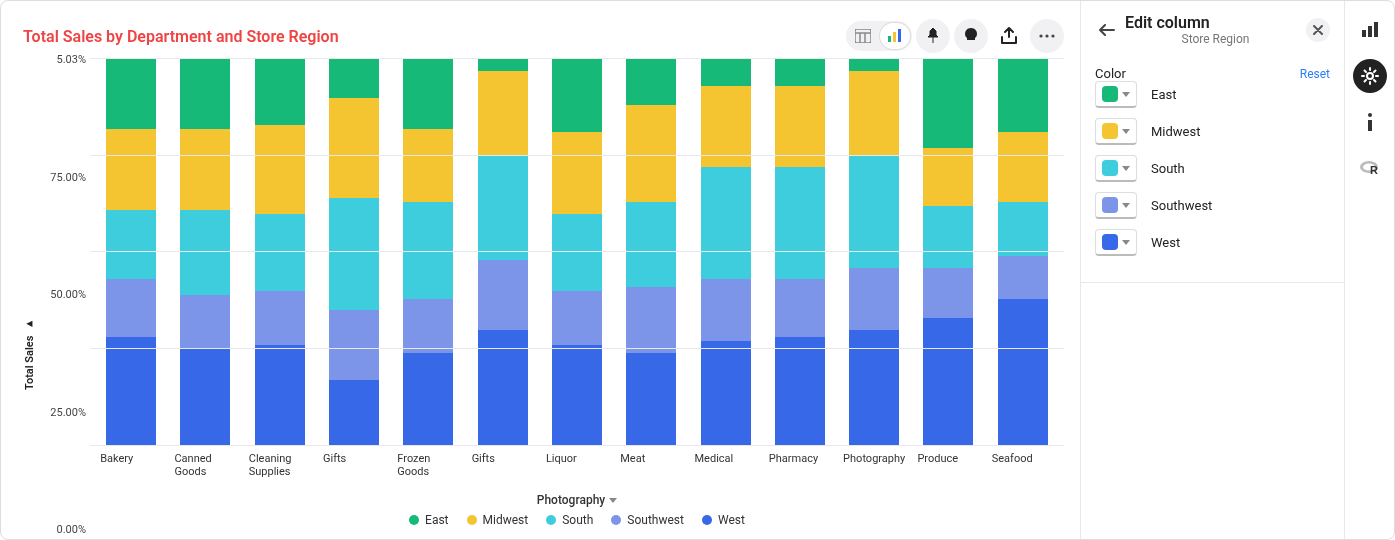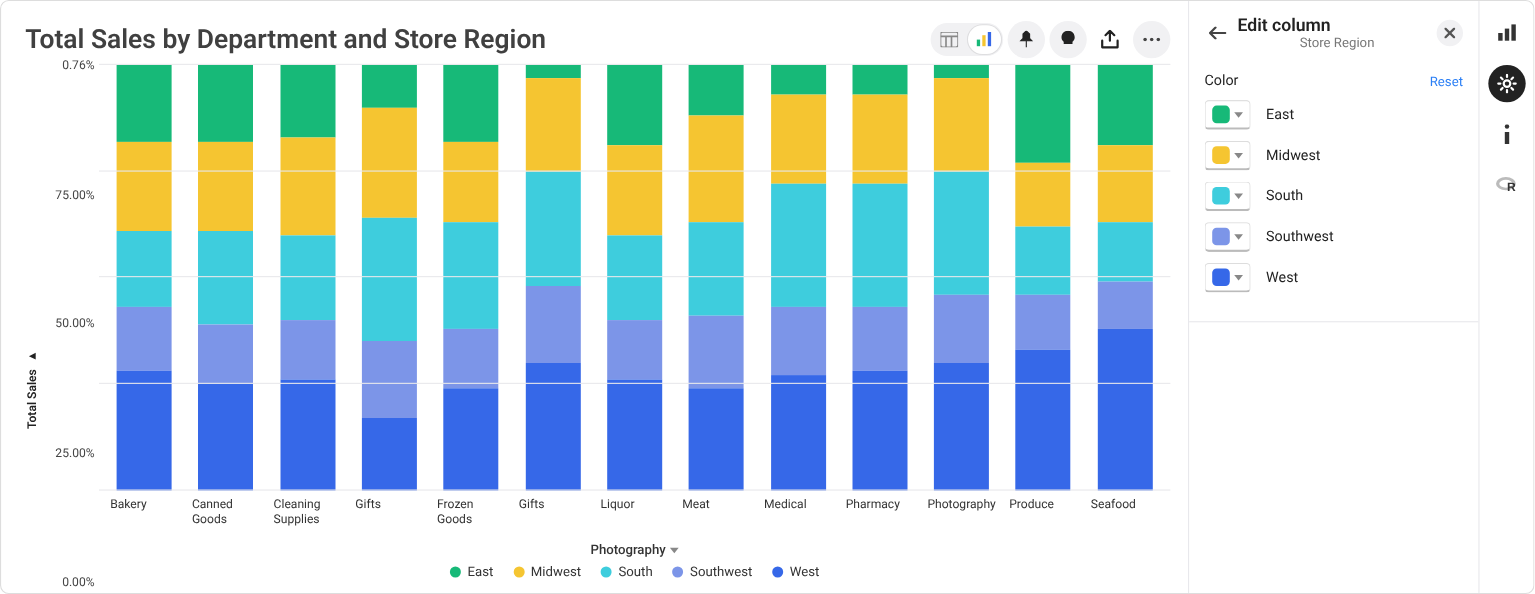--- a/index.html
+++ b/index.html
@@ -2,21 +2,21 @@
 <html><head>
 <meta charset="utf-8">
 <style>
 * { box-sizing: border-box; margin: 0; padding: 0; }
 body { font-family: -apple-system, BlinkMacSystemFont, "Segoe UI", Roboto, Helvetica, Arial, sans-serif; background: #fff; }
 
 .app { display: flex; width: 1395px; height: 540px; border: 1px solid #ddd; border-radius: 8px; overflow: hidden; position: relative; }
 
 .main { flex: 1; display: flex; flex-direction: column; padding: 18px 16px 10px 22px; }
 .main-header { display: flex; align-items: center; justify-content: space-between; height: 34px; margin-bottom: 6px; }
-.chart-title { font-size: 24px; font-weight: 600; color: #404040; }
+.chart-title { font-size: 16px; font-weight: 600; color: #ef4444; }
 .toolbar { display: flex; align-items: center; gap: 4px; }
 .tog { display: flex; align-items: center; background: #f1f1f3; border-radius: 22px; padding: 2px; gap: 2px; }
 .tog-btn { width: 30px; height: 26px; border-radius: 16px; display:flex; align-items:center; justify-content:center; cursor:pointer; }
 .tog-btn.active { background: #fff; box-shadow: 0 0 0 1px rgba(0,0,0,.08); }
 .icon-btn { width: 34px; height: 34px; border-radius: 50%; background:#f1f1f3; display:flex; align-items:center; justify-content:center; cursor:pointer; }
 .icon-btn.plain { background: transparent; }
 svg { display: block; }
 
 .chart-area { flex:1; display:flex; }
 .yaxis-lab { writing-mode: vertical-rl; transform: rotate(180deg); font-size: 11px; font-weight:600; color:#222; display:flex; align-items:center; gap:4px; justify-content:center; padding-bottom: 120px;}
@@ -37,21 +37,21 @@
 
 .sidepanel { width: 264px; border-left: 1px solid #e8e8ec; padding: 12px 14px; display:flex; flex-direction:column; }
 .sp-head { display:flex; align-items:center; }
 .back-btn { width:24px; height:24px; display:flex; align-items:center; justify-content:center; cursor:pointer; margin-right:6px;}
 .sp-title-block { flex:1; }
 .sp-title { font-size:16px; font-weight:600; color:#222; }
 .sp-sub { font-size:12px; color:#777;text-align:center; }
 .close-btn { width:24px; height:24px; border-radius:50%; background:#f1f1f3; display:flex; align-items:center; justify-content:center; cursor:pointer; font-size:14px; color:#555; }
 
 .sp-sec { margin-top: 20px; }
-.sp-row-h { display:flex; justify-content:space-between; align-items:center; margin-bottom: 10px; text-align: center;}
+.sp-row-h { display:flex; justify-content:space-between; align-items:center;  text-align: center;}
 .sp-row-h .lab { font-size:13px; color:#222; }
 .reset { font-size:12px; color:#2b7ff5; cursor:pointer; }
 .color-row { display:flex; align-items:center; gap:14px; margin-bottom:10px; }
 .color-chip { display:flex; align-items:center; border:1px solid #ddd; border-bottom: 2px solid #bbb; border-radius:4px; padding:4px 6px; gap:4px; cursor:pointer; background:#fff;}
 .chip-sq { width:16px; height:16px; border-radius:4px; }
 .color-row .name { font-size:13px; color:#222; }
 .divider { border-top:1px solid #e8e8ec; margin: 16px -14px 0; }
 
 .fmt-head { display:flex; justify-content:space-between; align-items:center; padding-top:16px;}
 .fmt-head .lab { font-size:14px; color:#222; font-weight:500; }
@@ -120,21 +120,21 @@
     <div class="chart-area">
       <div class="yaxis-lab">
         <span>Total Sales</span>
         <span style="writing-mode:horizontal-tb; transform:none;">▸</span>
       </div>
       <div class="y-ticks" id="yTicks">
           <div class="y-tick" style="bottom: 0%;">0.00%</div>
           <div class="y-tick" style="bottom: 25%; margin-top: 44px;">25.00%</div>
           <div class="y-tick" style="bottom: 50%;">50.00%</div>
           <div class="y-tick" style="bottom: 75%;">75.00%</div>
-          <div class="y-tick" style="bottom: 100%;">0.76%</div>
+          <div class="y-tick" style="bottom: 100%;">5.03%</div>
         </div>
       <div class="plot-wrap">
         <div class="plot" id="plot">
           <div class="bars" id="bars">
               <div class="bar-col">
                 <div class="seg" style="height: 28%; background: rgb(54, 104, 232);"></div>
                 <div class="seg" style="height: 15%; background: rgb(124, 149, 232);"></div>
                 <div class="seg" style="height: 18%; background: rgb(62, 205, 221);"></div>
                 <div class="seg" style="height: 21%; background: rgb(245, 197, 49);"></div>
                 <div class="seg" style="height: 18%; background: rgb(23, 185, 120);"></div>

